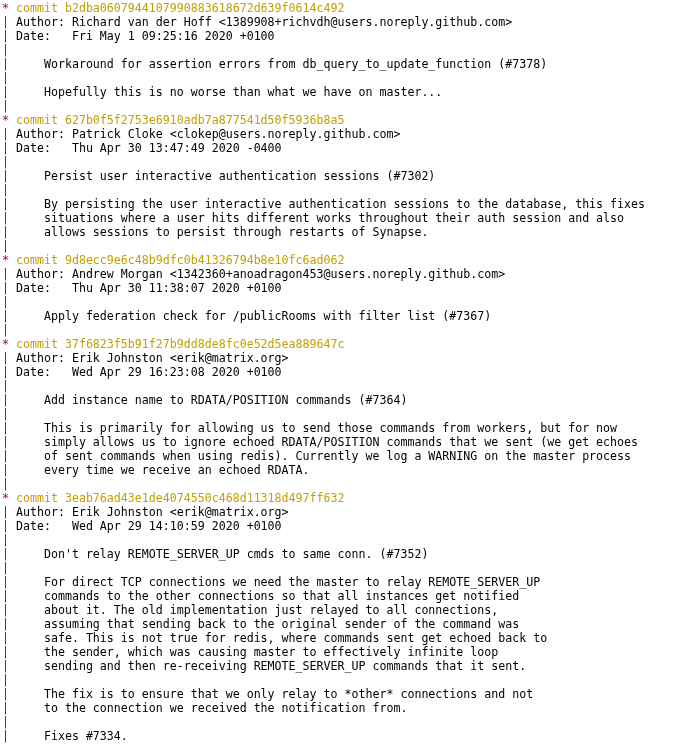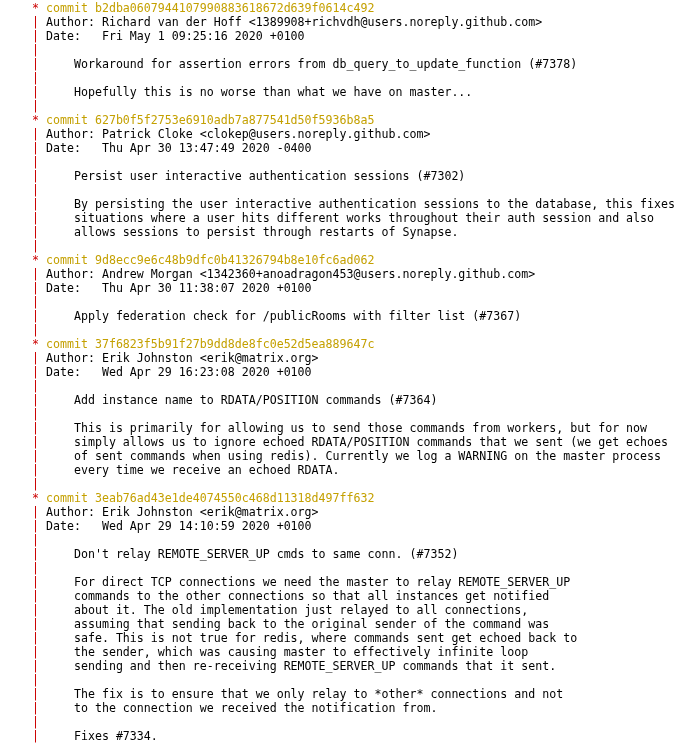--- a/index.html
+++ b/index.html
@@ -14,21 +14,21 @@
     width: 692px;
     height: 744px;
     overflow: hidden;
     padding: 1px 0 0 2px;
     font-family: "DejaVu Sans Mono", "Liberation Mono", monospace;
     font-size: 11.62px;
     line-height: 14px;
     white-space: pre;
     color: var(--fg, #000000);
   }
-  .line { height: 14px; margin-left: 30px; }
+  .line { height: 14px; }
   .graph  { color: var(--graph, #cc0000); }
   .commit { color: var(--commit, #c4a000); }
   .text   { color: var(--fg, #000000); }
 </style>
 </head>
 <body>
 
 <div class="terminal"><div class="line"><span class="graph">*</span><span class="commit"> commit b2dba0607944107990883618672d639f0614c492</span></div><div class="line"><span class="graph">|</span><span class="text"> Author: Richard van der Hoff &lt;1389908+richvdh@users.noreply.github.com&gt;</span></div><div class="line"><span class="graph">|</span><span class="text"> Date:   Fri May 1 09:25:16 2020 +0100</span></div><div class="line"><span class="graph">|</span></div><div class="line"><span class="graph">|</span><span class="text">     Workaround for assertion errors from db_query_to_update_function (#7378)</span></div><div class="line"><span class="graph">|</span></div><div class="line"><span class="graph">|</span><span class="text">     Hopefully this is no worse than what we have on master...</span></div><div class="line"><span class="graph">|</span></div><div class="line"><span class="graph">*</span><span class="commit"> commit 627b0f5f2753e6910adb7a877541d50f5936b8a5</span></div><div class="line"><span class="graph">|</span><span class="text"> Author: Patrick Cloke &lt;clokep@users.noreply.github.com&gt;</span></div><div class="line"><span class="graph">|</span><span class="text"> Date:   Thu Apr 30 13:47:49 2020 -0400</span></div><div class="line"><span class="graph">|</span></div><div class="line"><span class="graph">|</span><span class="text">     Persist user interactive authentication sessions (#7302)</span></div><div class="line"><span class="graph">|</span></div><div class="line"><span class="graph">|</span><span class="text">     By persisting the user interactive authentication sessions to the database, this fixes</span></div><div class="line"><span class="graph">|</span><span class="text">     situations where a user hits different works throughout their auth session and also</span></div><div class="line"><span class="graph">|</span><span class="text">     allows sessions to persist through restarts of Synapse.</span></div><div class="line"><span class="graph">|</span></div><div class="line"><span class="graph">*</span><span class="commit"> commit 9d8ecc9e6c48b9dfc0b41326794b8e10fc6ad062</span></div><div class="line"><span class="graph">|</span><span class="text"> Author: Andrew Morgan &lt;1342360+anoadragon453@users.noreply.github.com&gt;</span></div><div class="line"><span class="graph">|</span><span class="text"> Date:   Thu Apr 30 11:38:07 2020 +0100</span></div><div class="line"><span class="graph">|</span></div><div class="line"><span class="graph">|</span><span class="text">     Apply federation check for /publicRooms with filter list (#7367)</span></div><div class="line"><span class="graph">|</span></div><div class="line"><span class="graph">*</span><span class="commit"> commit 37f6823f5b91f27b9dd8de8fc0e52d5ea889647c</span></div><div class="line"><span class="graph">|</span><span class="text"> Author: Erik Johnston &lt;erik@matrix.org&gt;</span></div><div class="line"><span class="graph">|</span><span class="text"> Date:   Wed Apr 29 16:23:08 2020 +0100</span></div><div class="line"><span class="graph">|</span></div><div class="line"><span class="graph">|</span><span class="text">     Add instance name to RDATA/POSITION commands (#7364)</span></div><div class="line"><span class="graph">|</span></div><div class="line"><span class="graph">|</span><span class="text">     This is primarily for allowing us to send those commands from workers, but for now</span></div><div class="line"><span class="graph">|</span><span class="text">     simply allows us to ignore echoed RDATA/POSITION commands that we sent (we get echoes</span></div><div class="line"><span class="graph">|</span><span class="text">     of sent commands when using redis). Currently we log a WARNING on the master process</span></div><div class="line"><span class="graph">|</span><span class="text">     every time we receive an echoed RDATA.</span></div><div class="line"><span class="graph">|</span></div><div class="line"><span class="graph">*</span><span class="commit"> commit 3eab76ad43e1de4074550c468d11318d497ff632</span></div><div class="line"><span class="graph">|</span><span class="text"> Author: Erik Johnston &lt;erik@matrix.org&gt;</span></div><div class="line"><span class="graph">|</span><span class="text"> Date:   Wed Apr 29 14:10:59 2020 +0100</span></div><div class="line"><span class="graph">|</span></div><div class="line"><span class="graph">|</span><span class="text">     Don't relay REMOTE_SERVER_UP cmds to same conn. (#7352)</span></div><div class="line"><span class="graph">|</span></div><div class="line"><span class="graph">|</span><span class="text">     For direct TCP connections we need the master to relay REMOTE_SERVER_UP</span></div><div class="line"><span class="graph">|</span><span class="text">     commands to the other connections so that all instances get notified</span></div><div class="line"><span class="graph">|</span><span class="text">     about it. The old implementation just relayed to all connections,</span></div><div class="line"><span class="graph">|</span><span class="text">     assuming that sending back to the original sender of the command was</span></div><div class="line"><span class="graph">|</span><span class="text">     safe. This is not true for redis, where commands sent get echoed back to</span></div><div class="line"><span class="graph">|</span><span class="text">     the sender, which was causing master to effectively infinite loop</span></div><div class="line"><span class="graph">|</span><span class="text">     sending and then re-receiving REMOTE_SERVER_UP commands that it sent.</span></div><div class="line"><span class="graph">|</span></div><div class="line"><span class="graph">|</span><span class="text">     The fix is to ensure that we only relay to *other* connections and not</span></div><div class="line"><span class="graph">|</span><span class="text">     to the connection we received the notification from.</span></div><div class="line"><span class="graph">|</span></div><div class="line"><span class="graph">|</span><span class="text">     Fixes #7334.</span></div><div class="line"><span class="graph">|</span></div></div>
 
 </body></html>

